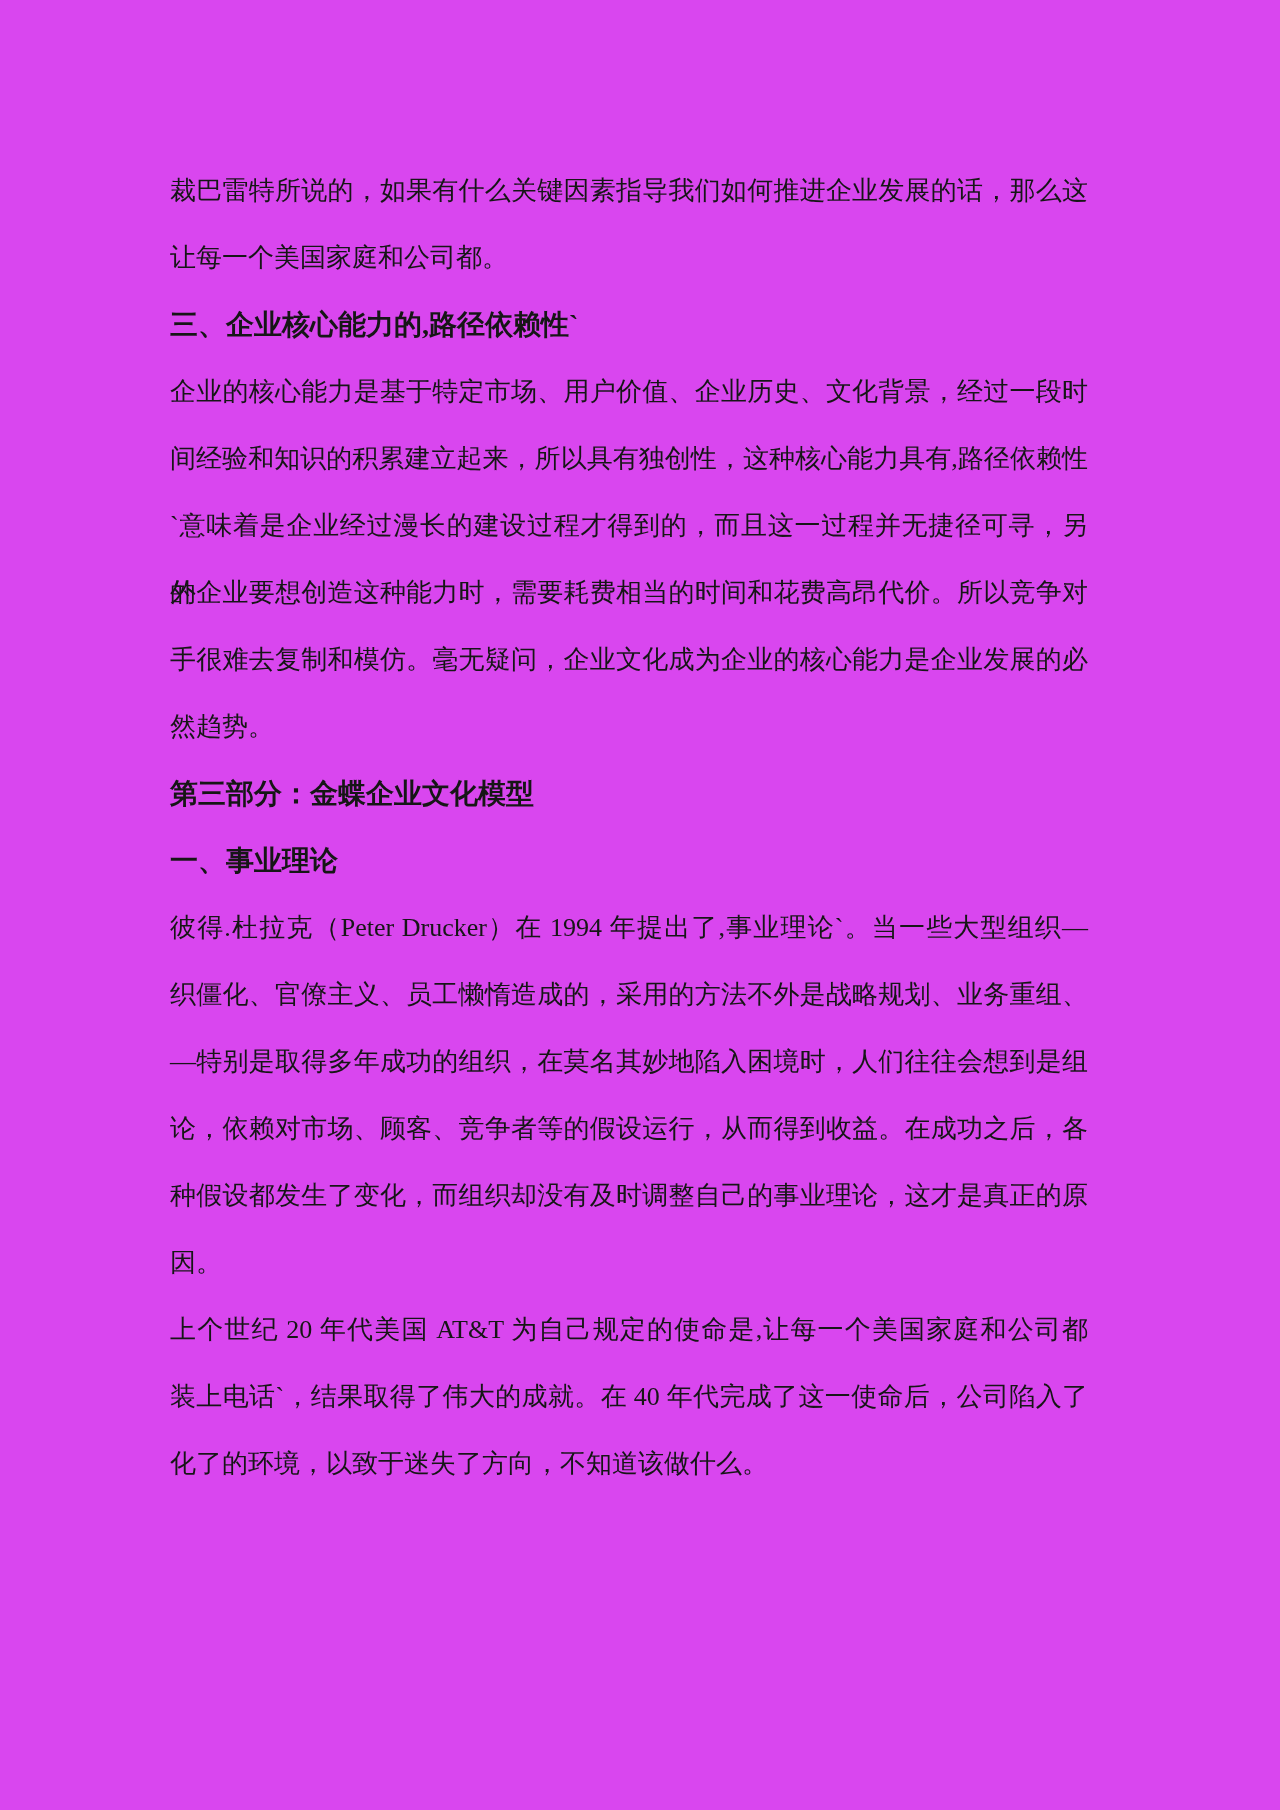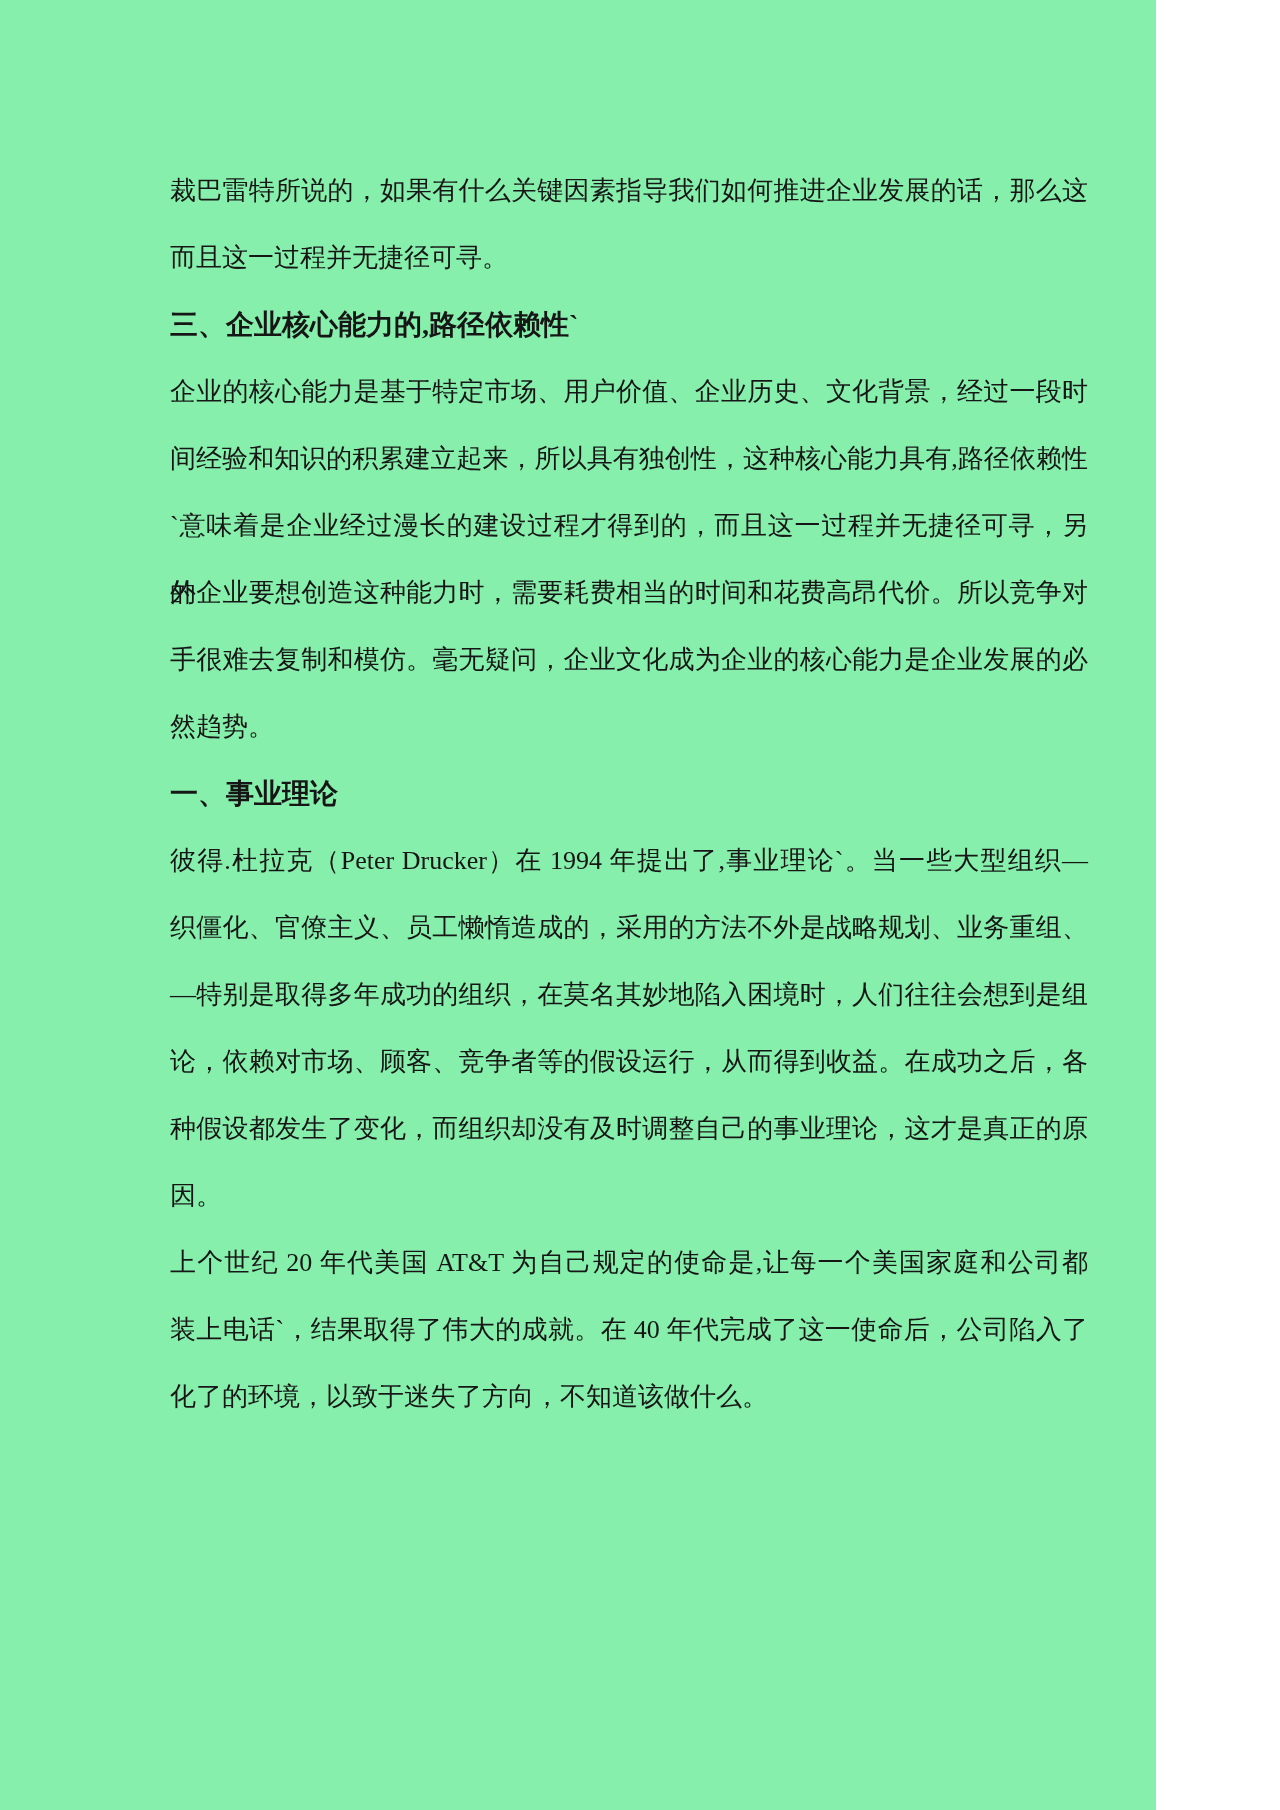--- a/index.html
+++ b/index.html
@@ -12,23 +12,23 @@
     height: 1810px;
     position: relative;
     overflow: hidden;
     font-family: "Liberation Serif", "DejaVu Serif", serif;
     color: #161616;
   }
   .page {
     position: absolute;
     left: 0;
     top: 0;
-    width: 1156px;
+    width: 1280px;
     height: 1810px;
-    background: #86efac;
+    background: #d946ef;
   }
   .content {
     position: absolute;
     left: 170px;
     top: 157px;
     width: 918px;
   }
   .block { margin: 0; padding: 0; }
   .line {
     height: 67px;
@@ -50,32 +50,35 @@
     text-align-last: left;
   }
 </style>
 </head>
 <body>
 
 <div class="page">
   <div class="content">
       <div class="block paragraph">
         <div class="line">裁巴雷特所说的，如果有什么关键因素指导我们如何推进企业发展的话，那么这</div>
-        <div class="line last">而且这一过程并无捷径可寻。</div>
+        <div class="line last">让每一个美国家庭和公司都。</div>
       </div>
       <div class="block heading">
         <div class="line last">三、企业核心能力的,路径依赖性`</div>
       </div>
       <div class="block paragraph">
         <div class="line">企业的核心能力是基于特定市场、用户价值、企业历史、文化背景，经过一段时</div>
         <div class="line">间经验和知识的积累建立起来，所以具有独创性，这种核心能力具有,路径依赖性</div>
         <div class="line">`意味着是企业经过漫长的建设过程才得到的，而且这一过程并无捷径可寻，另外</div>
         <div class="line">的企业要想创造这种能力时，需要耗费相当的时间和花费高昂代价。所以竞争对</div>
         <div class="line">手很难去复制和模仿。毫无疑问，企业文化成为企业的核心能力是企业发展的必</div>
         <div class="line last">然趋势。</div>
+      </div>
+      <div class="block heading">
+        <div class="line last">第三部分：金蝶企业文化模型</div>
       </div>
       <div class="block heading">
         <div class="line last">一、事业理论</div>
       </div>
       <div class="block paragraph">
         <div class="line">彼得.杜拉克（Peter Drucker）在 1994 年提出了,事业理论`。当一些大型组织—</div>
         <div class="line">织僵化、官僚主义、员工懒惰造成的，采用的方法不外是战略规划、业务重组、</div>
         <div class="line">—特别是取得多年成功的组织，在莫名其妙地陷入困境时，人们往往会想到是组</div>
         <div class="line">论，依赖对市场、顾客、竞争者等的假设运行，从而得到收益。在成功之后，各</div>
         <div class="line">种假设都发生了变化，而组织却没有及时调整自己的事业理论，这才是真正的原</div>

